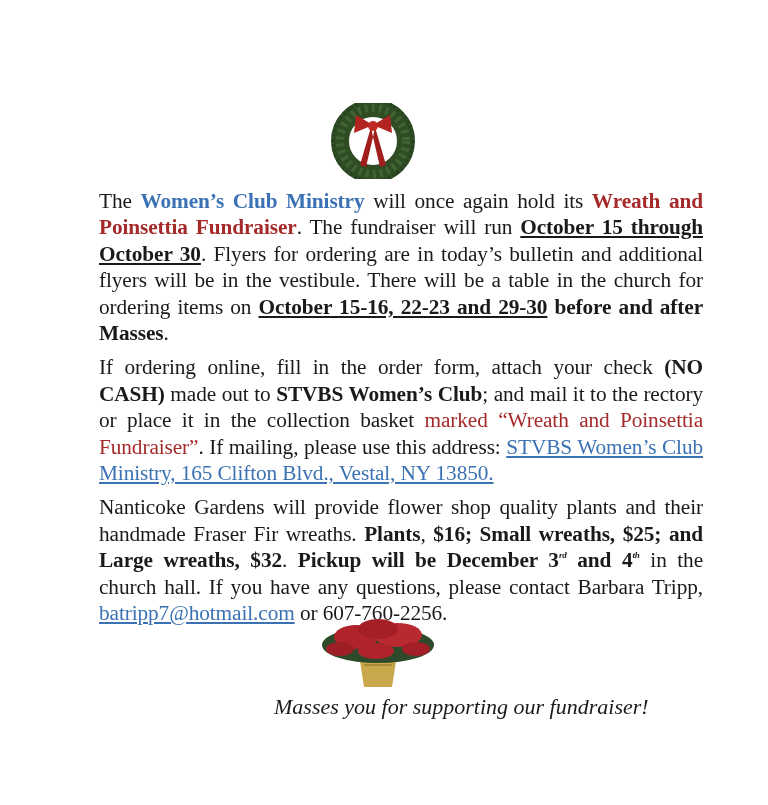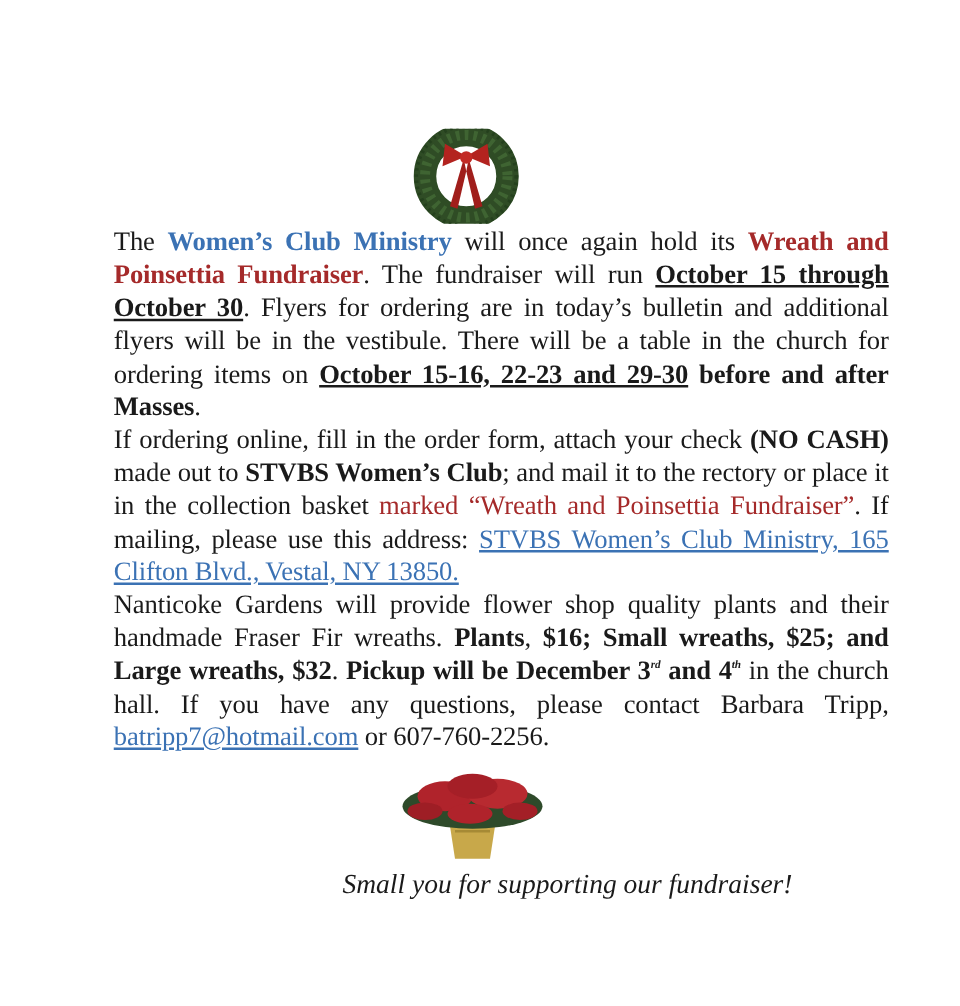--- a/index.html
+++ b/index.html
@@ -3,21 +3,21 @@
   <meta charset="utf-8">
   <style>
     html, body { margin: 0; padding: 0; background: #ffffff; }
     body { width: 768px; height: 805px; position: relative; overflow: hidden; font-family: "Liberation Serif", serif; color: #1a1a1a; }
     .wreath { position: absolute; left: 328px; top: 103px; width: 90px; height: 76px; }
     .body-text {
       position: absolute; left: 91px; top: 180px; width: 620px;
       font-size: 21.3px; line-height: 26.4px; text-align: justify;
       letter-spacing: -0.1px;
     }
-    .body-text p { margin: 0; }
+    .body-text p { margin: 8px; }
     .blue { color: #3b72b4; }
     .red { color: #a52a2a; }
     .b { font-weight: bold; }
     .u { text-decoration: underline; }
     .link { color: #3b72b4; text-decoration: underline; }
     sup { font-size: 9px; line-height: 0; vertical-align: 9px; font-style: italic; }
     .poinsettia { position: absolute; left: 316px; top: 615px; width: 124px; height: 74px; }
     .thanks {
       position: absolute; left: 274px; top: 694px; font-size: 22px; font-style: italic; white-space: nowrap;
     }
@@ -47,13 +47,13 @@
   <path d="M48 50 L76 50" stroke="#a68a35" stroke-width="2"></path>
   <ellipse cx="62" cy="30" rx="56" ry="18" fill="#2e4a2a"></ellipse>
   <ellipse cx="40" cy="22" rx="22" ry="12" fill="#b0232b"></ellipse>
   <ellipse cx="82" cy="20" rx="24" ry="12" fill="#b82a30"></ellipse>
   <ellipse cx="62" cy="14" rx="20" ry="10" fill="#a51f27"></ellipse>
   <ellipse cx="24" cy="34" rx="14" ry="7" fill="#9e1e25"></ellipse>
   <ellipse cx="100" cy="34" rx="14" ry="7" fill="#a31f27"></ellipse>
   <ellipse cx="60" cy="36" rx="18" ry="8" fill="#b0232b"></ellipse>
 </svg>
 
-<div class="thanks">Small you for supporting our fundraiser!</div>
+<div class="thanks">Masses you for supporting our fundraiser!</div>
 
 </body></html>

